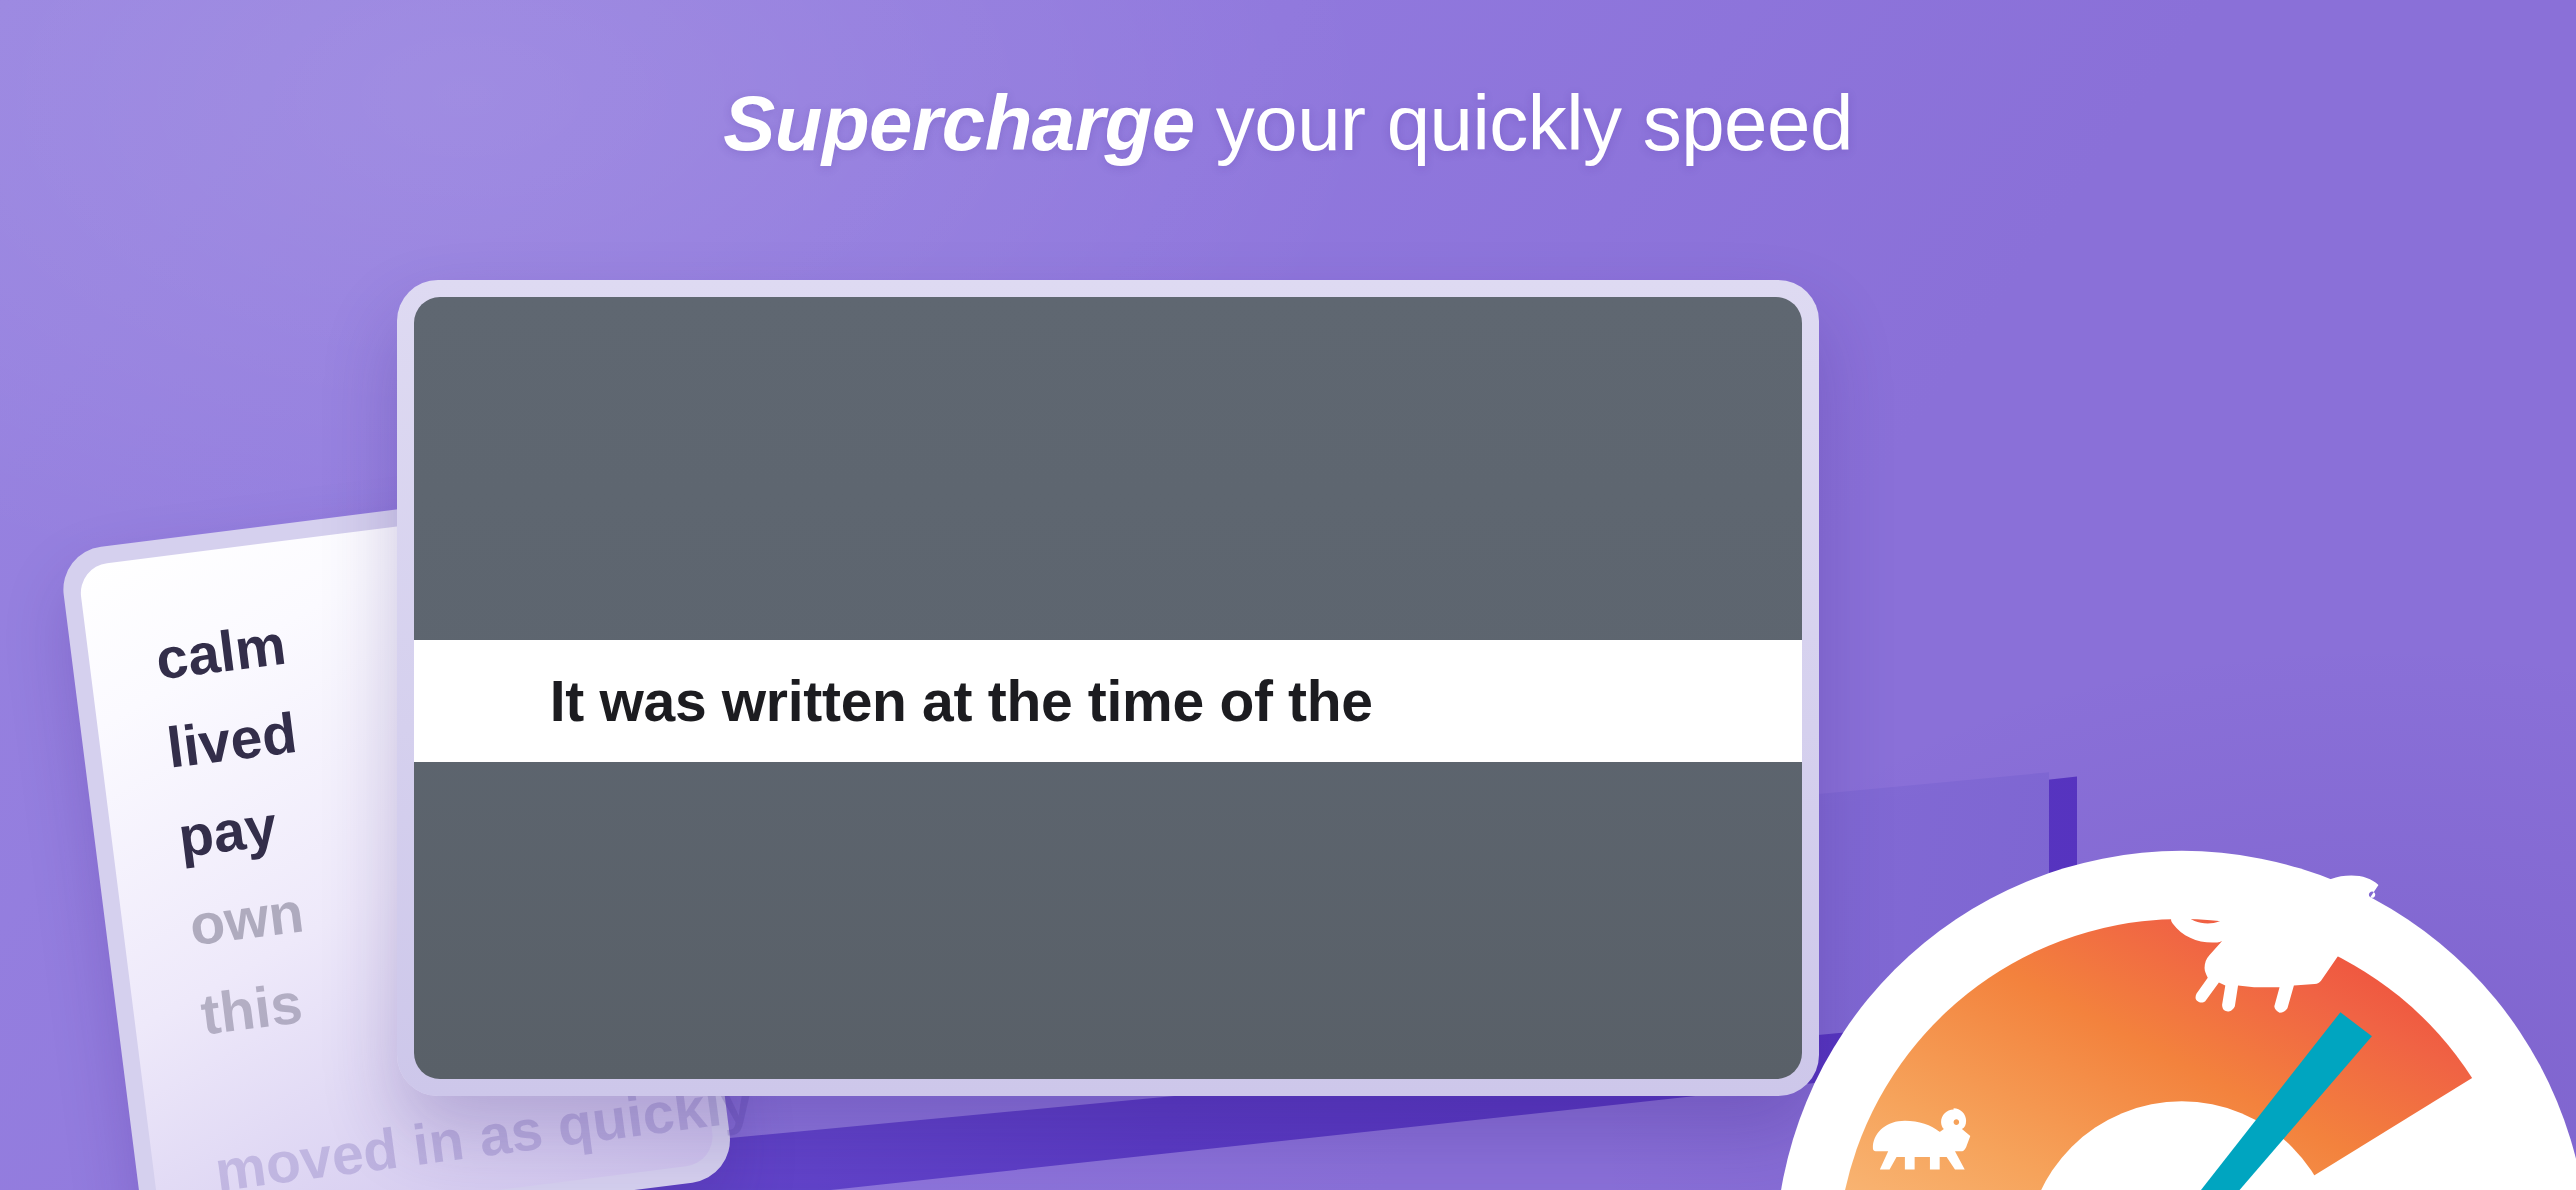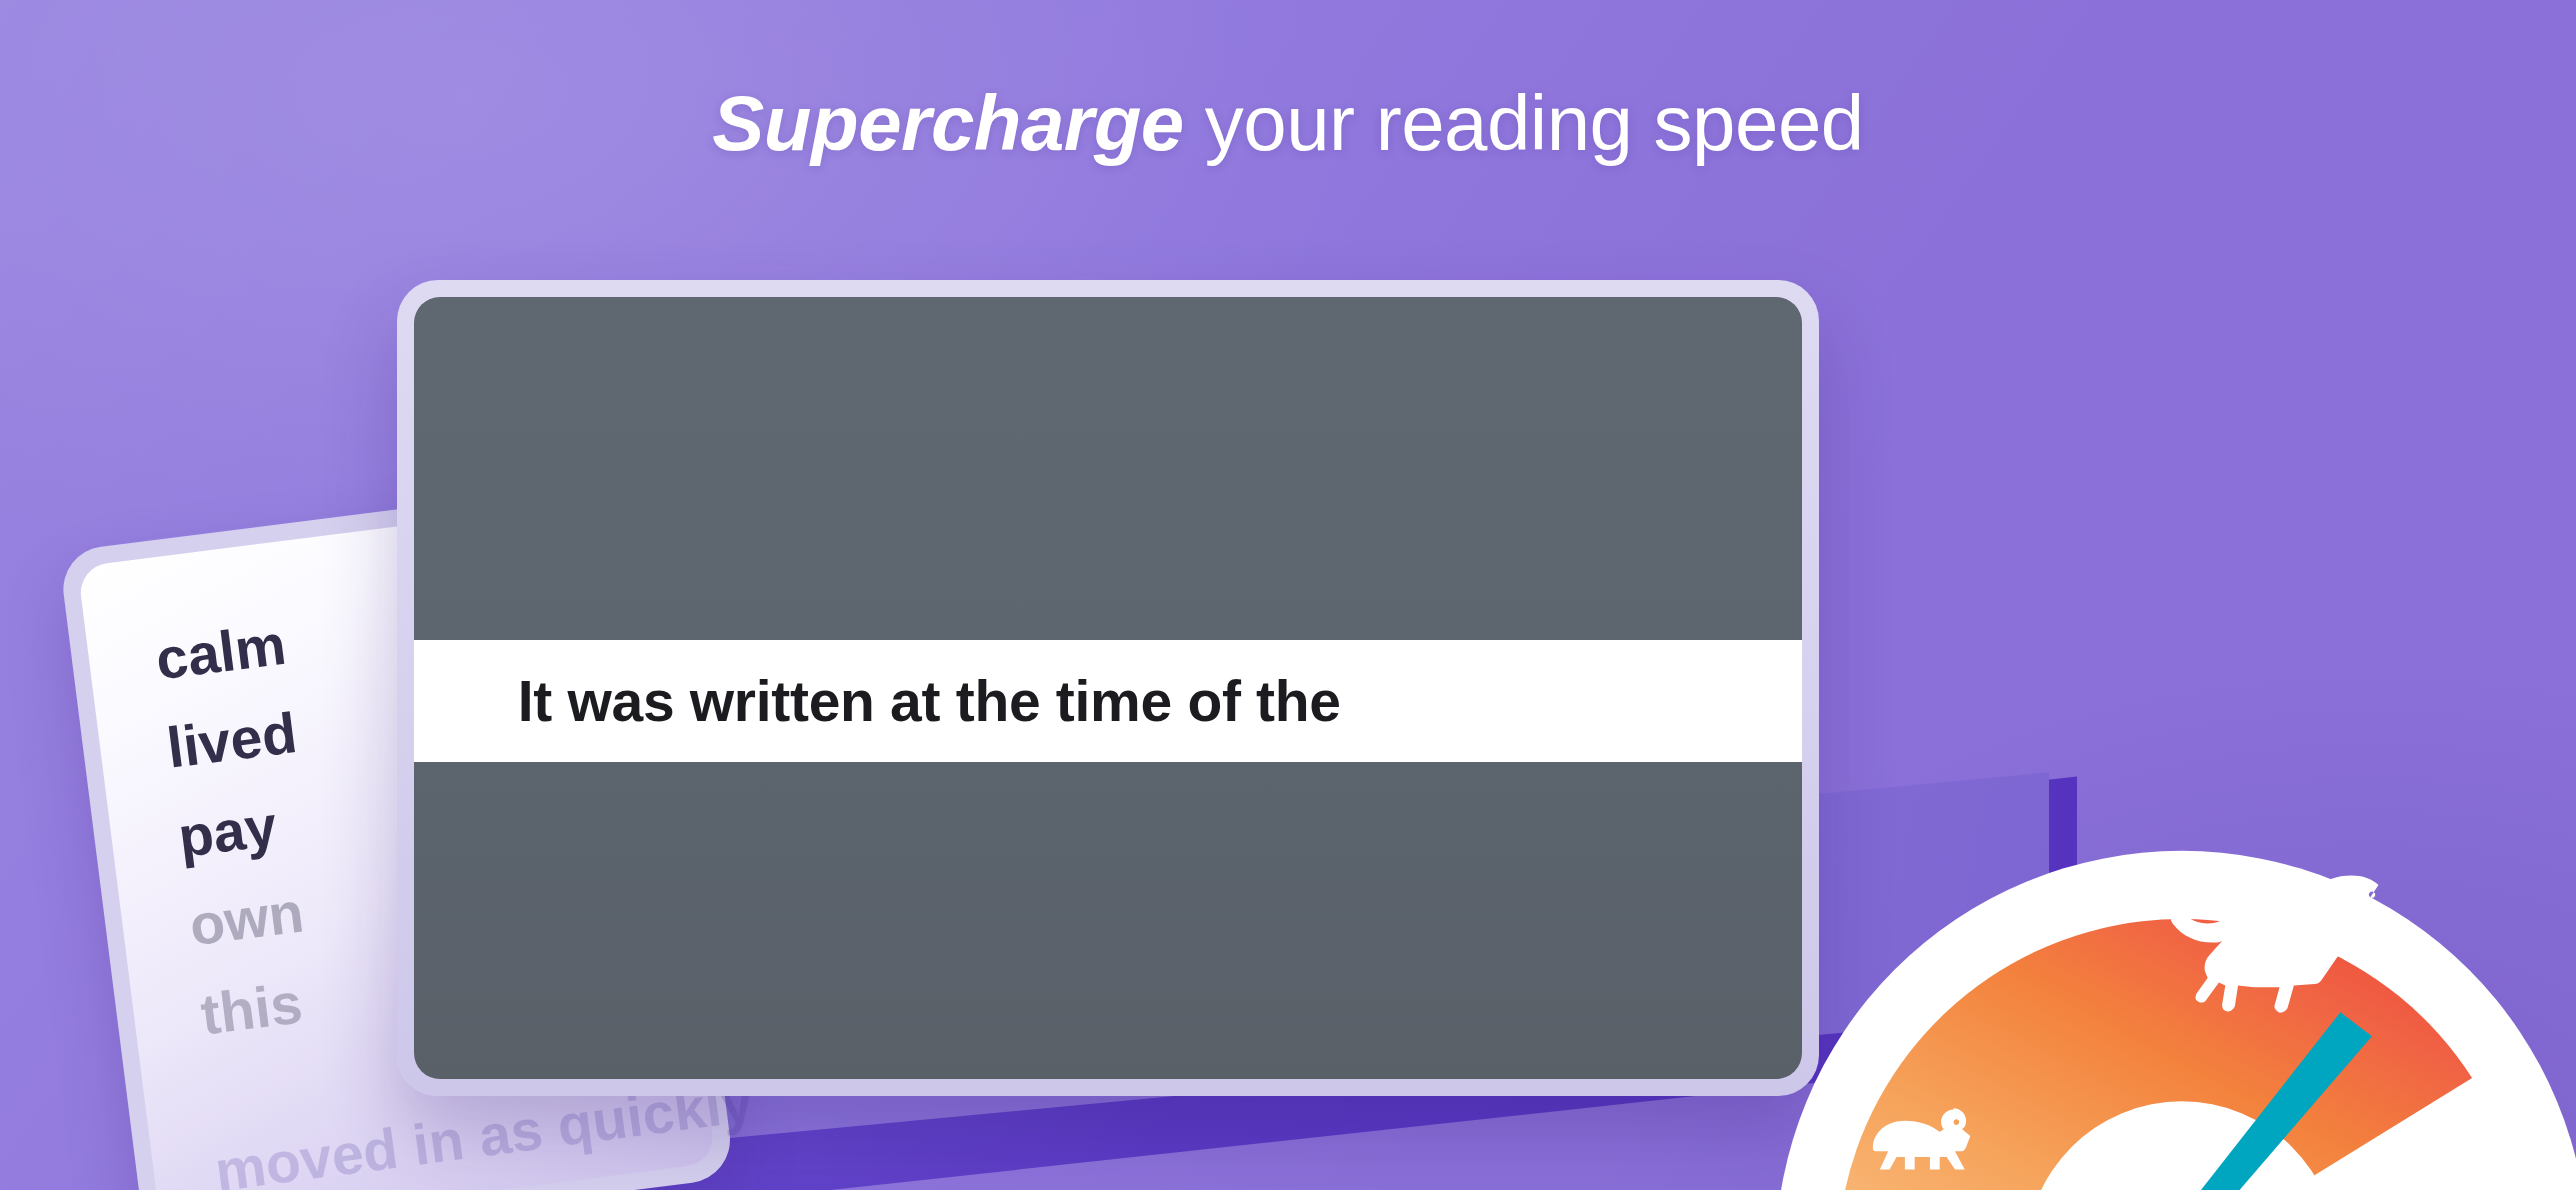--- a/index.html
+++ b/index.html
@@ -123,20 +123,21 @@
     overflow: hidden;
   }
   .reader-highlight {
     position: absolute;
     left: 0; right: 0;
     top: 343px;
     height: 122px;
     background: #ffffff;
     display: flex;
     align-items: center;
+    padding-left: 32px;
   }
   .reader-highlight-text {
     margin-left: 104px;
     font-size: 57px;
     font-weight: 600;
     color: #1c1c20;
     letter-spacing: -0.3px;
     white-space: nowrap;
   }
 
@@ -152,21 +153,21 @@
 <body>
 
 <div id="stage">
 
   <div class="bg-sheen"></div>
 
   <div class="wedge-dark"></div>
   <div class="wedge-mid"></div>
 
   <div class="headline">
-    <span class="hl-strong">Supercharge</span><span class="hl-light"> your reading speed</span>
+    <span class="hl-strong">Supercharge</span><span class="hl-light"> your quickly speed</span>
   </div>
 
   <div class="word-card">
     <div class="word-card-inner">
       <div class="word-line">calm</div>
       <div class="word-line">lived</div>
       <div class="word-line">pay</div>
       <div class="word-line fade1">own</div>
       <div class="word-line fade2">this</div>
     </div>

